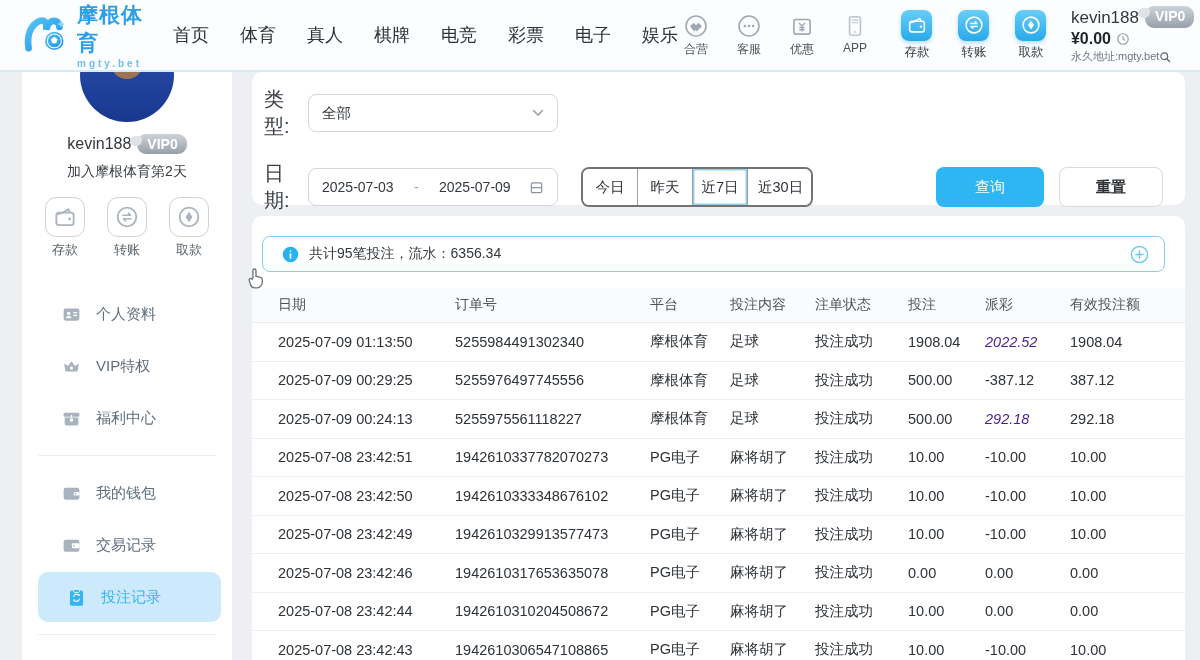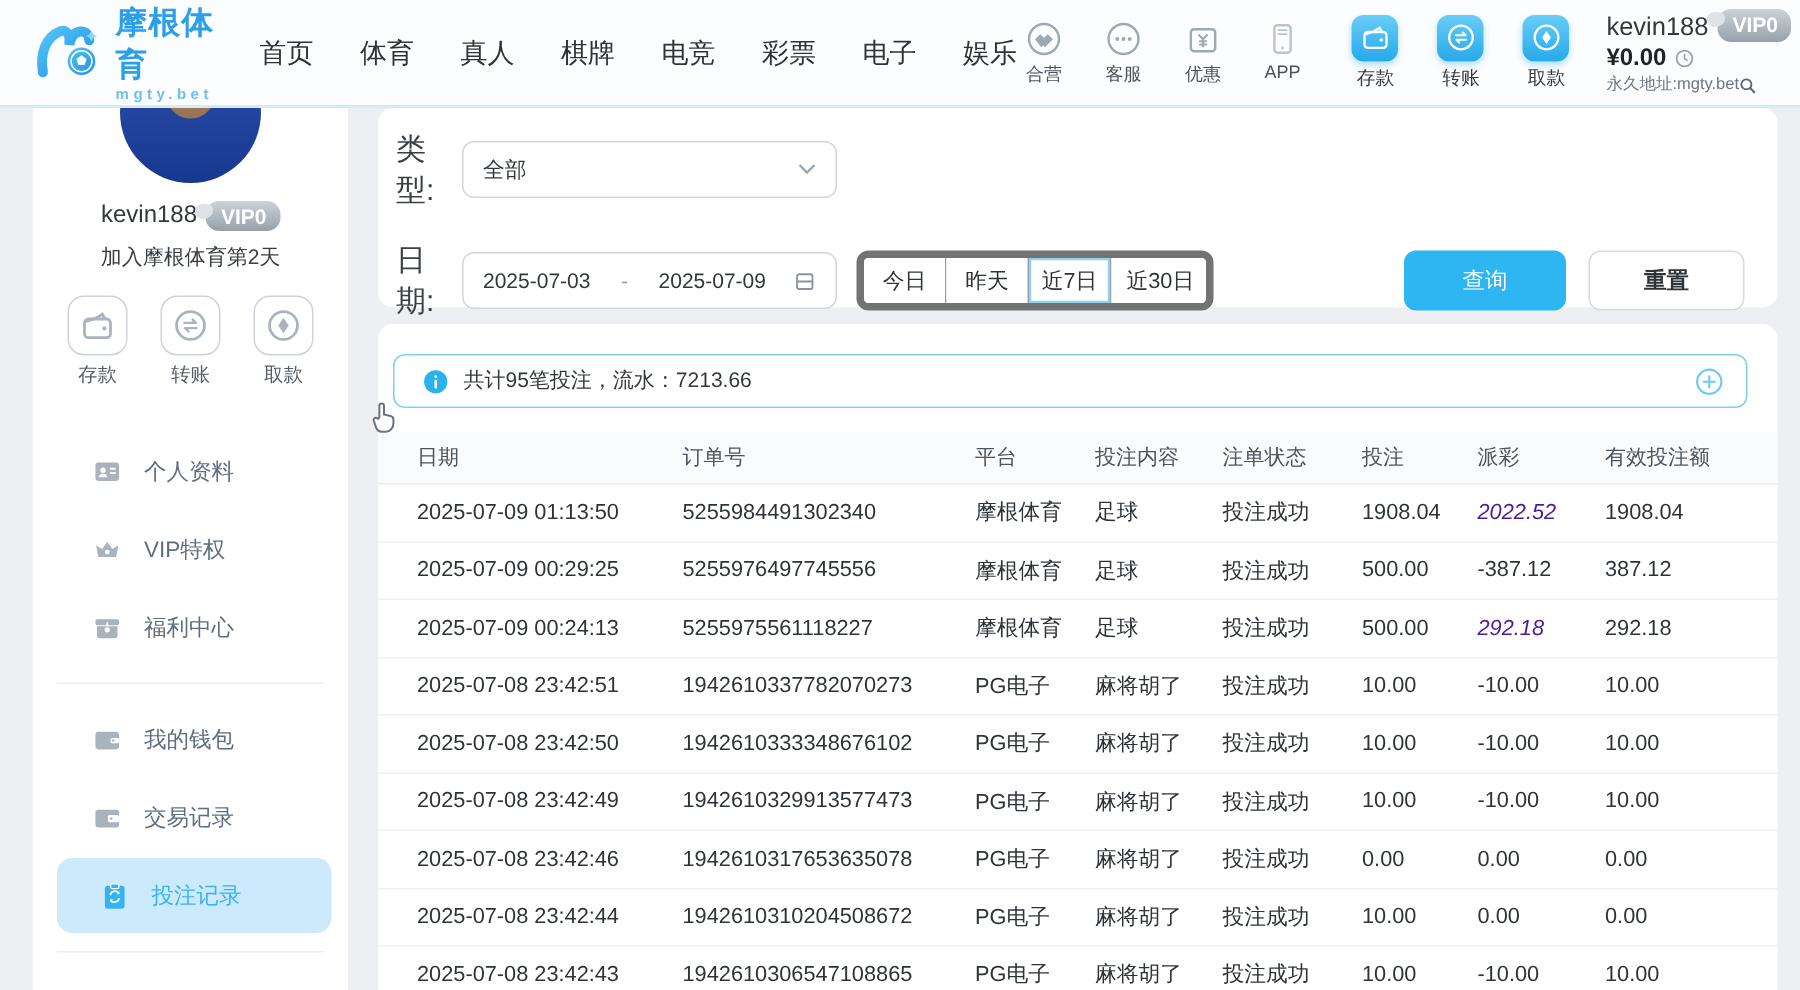--- a/index.html
+++ b/index.html
@@ -89,21 +89,21 @@
   .frow { display:flex; align-items:center; }
   .frow2 { margin-top:20px; }
   .flabel { width:44px; font-size:20px; color:#3a3f45; text-align:left; flex:none; }
   .select-box, .date-box {
     width:250px; height:38px; border:1px solid #d3d7db; border-radius:8px;
     display:flex; align-items:center; padding:0 13px; background:#fff; cursor:pointer;
   }
   .select-box { justify-content:space-between; font-size:14.5px; color:#33383d; }
   .date-box { justify-content:space-between; font-size:14px; color:#33383d; }
   .date-sep { color:#9aa2aa; padding:0 2px; }
-  .seg-group { display:flex; margin-left:13px; border:5px solid #737373; border-radius:8px; overflow:hidden; height:40px; }
+  .seg-group { display:flex; margin-left:23px; border:2px solid #737373; border-radius:8px; overflow:hidden; height:40px; }
   .seg { min-width:55px; padding:0 8px; display:flex; align-items:center; justify-content:center;
     font-size:14.5px; color:#2f3338; background:#fff; cursor:pointer; position:relative;
     border-right:1px solid #97a1aa; }
   .seg:last-child { border-right:none;padding-left:10px; }
   .seg.active { box-shadow:inset 0 0 0 1.5px #90d3ef; }
   .btn-query { margin-left:auto; width:108px; height:40px; border:none; border-radius:8px;
     background:#2eb6f3; color:#fff; font-size:15px; font-weight:normal; cursor:pointer;
     font-family:inherit; }
   .btn-reset { margin-left:15px; width:104px; height:40px; border:1px solid #d7dade; border-radius:8px;
     background:#fff; color:#2f3338; font-size:15px; font-weight:bold; cursor:pointer;
@@ -385,21 +385,21 @@
   </div>
 </div>
 
 <div class="table-card">
   <div class="summary-bar">
     <svg class="info-icon" viewBox="0 0 18 18">
       <circle cx="9" cy="9" r="8.2" fill="#29b1f0"></circle>
       <rect x="8.1" y="4.4" width="1.8" height="1.9" rx="0.9" fill="#fff"></rect>
       <rect x="8.1" y="7.5" width="1.8" height="6.2" rx="0.9" fill="#fff"></rect>
     </svg>
-    <span class="summary-text">共计95笔投注，流水：7213.66</span>
+    <span class="summary-text">共计95笔投注，流水：6356.34</span>
     <svg class="expand-icon" viewBox="0 0 20 20">
       <circle cx="10" cy="10" r="8.5" fill="none" stroke="#6cc9f1" stroke-width="1.5"></circle>
       <path d="M10 6.2v7.6M6.2 10h7.6" stroke="#6cc9f1" stroke-width="1.5" stroke-linecap="round"></path>
     </svg>
   </div>
   <div class="thead" id="thead">
       <span>日期</span>
       <span>订单号</span>
       <span>平台</span>
       <span>投注内容</span>

